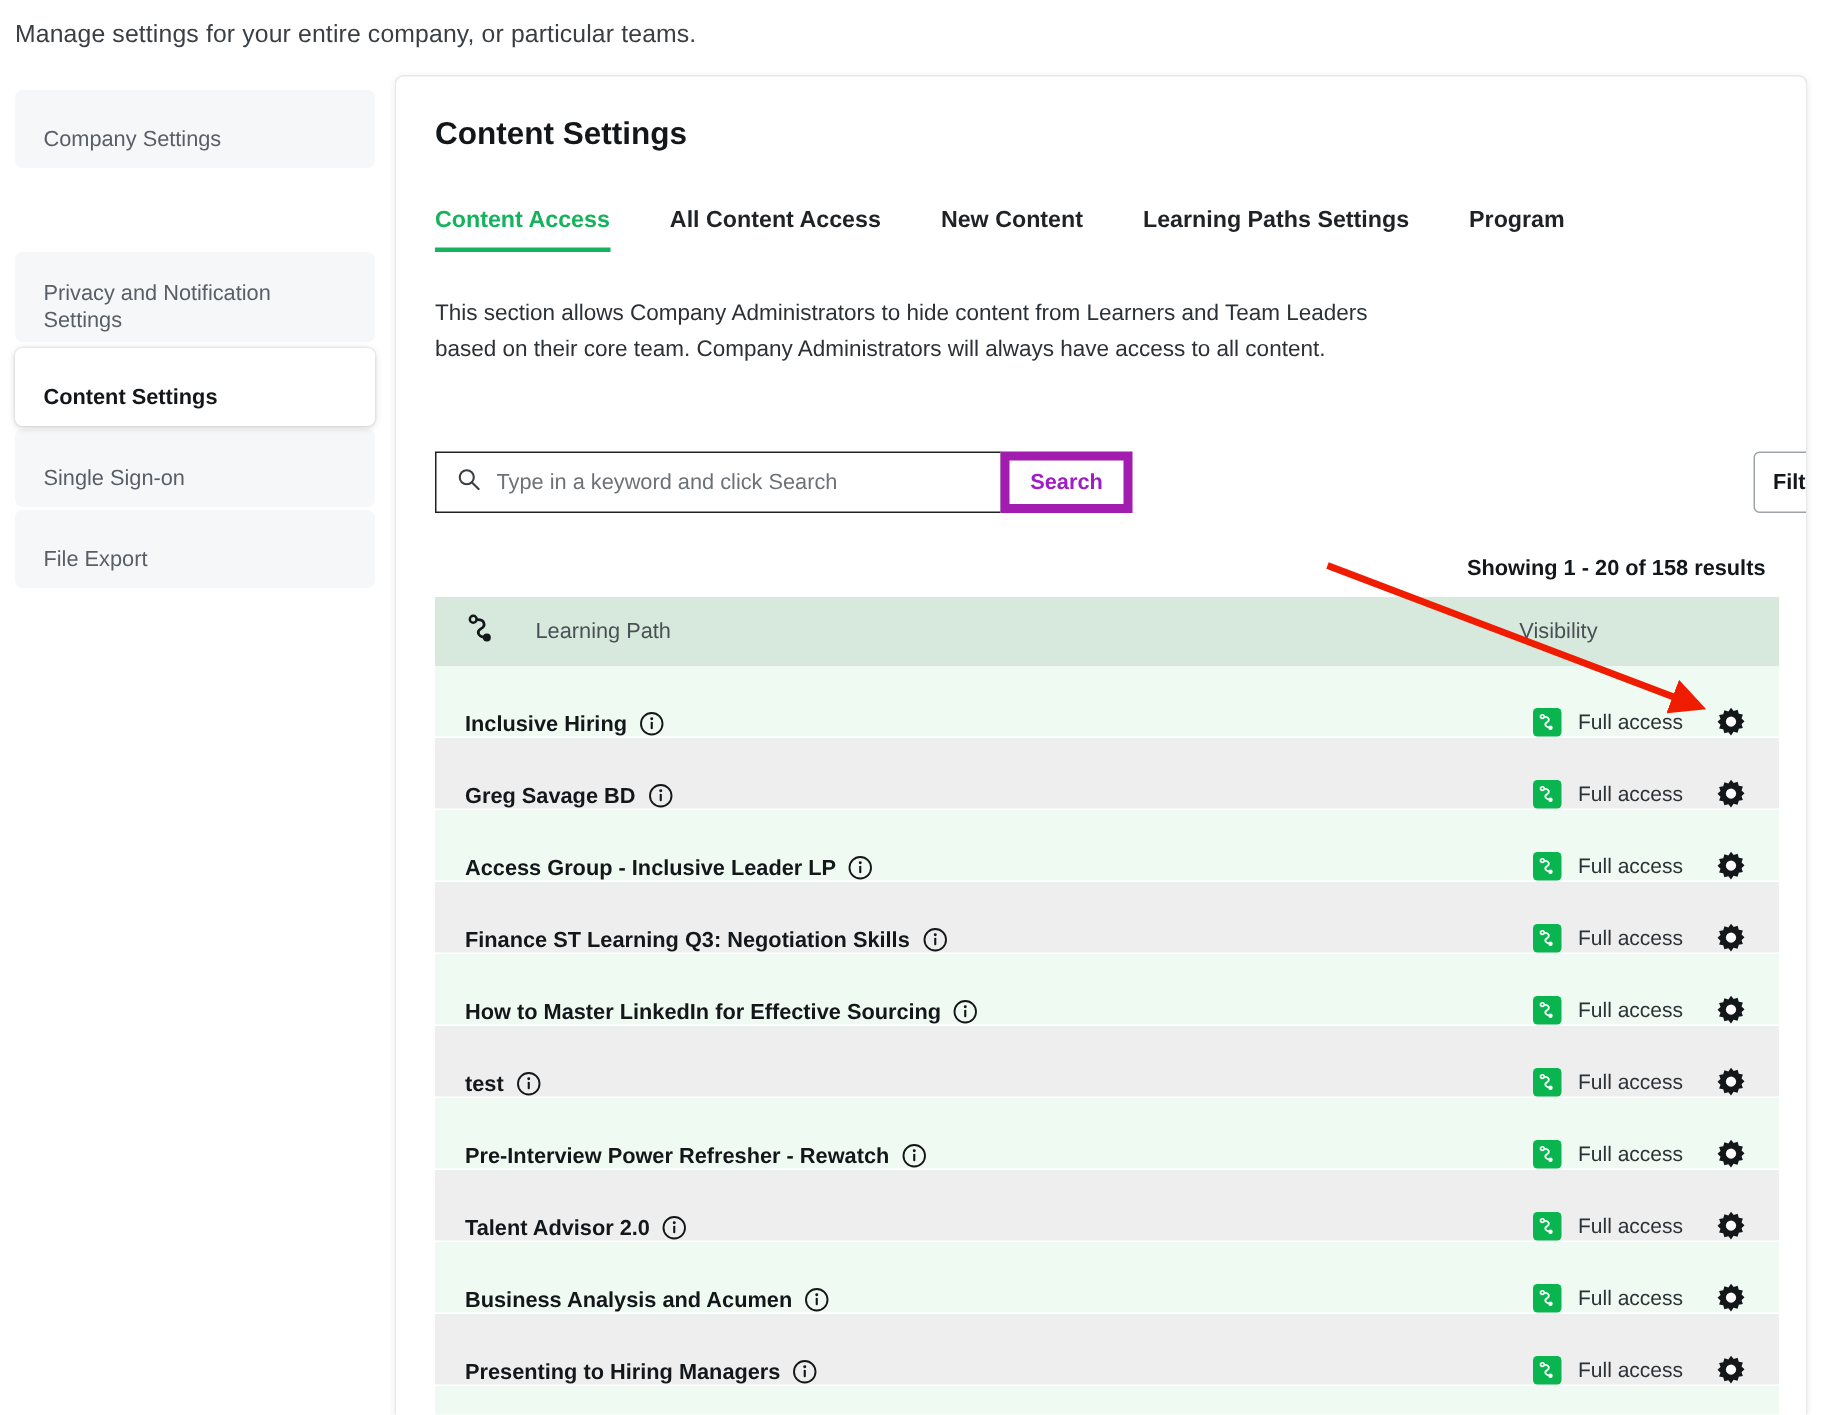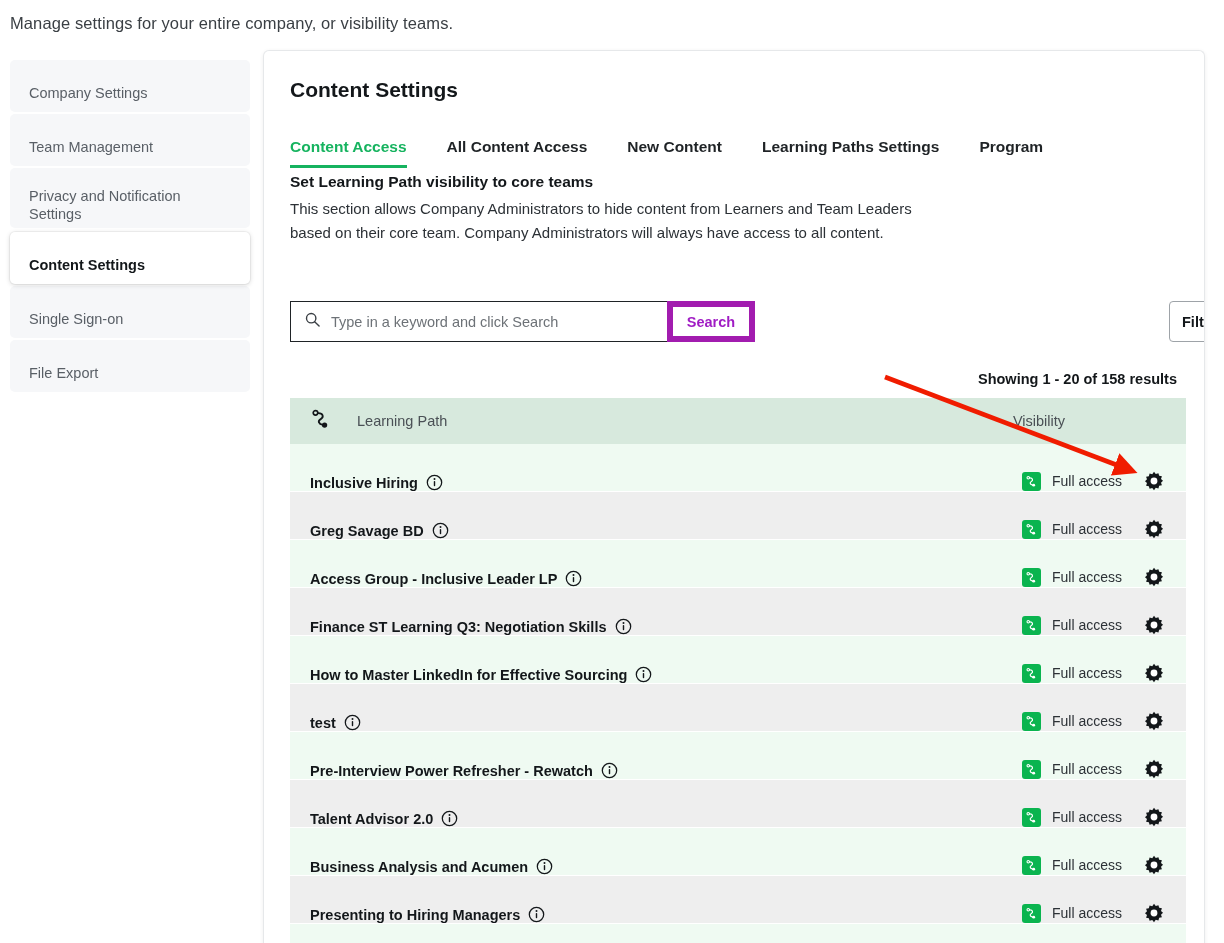--- a/index.html
+++ b/index.html
@@ -164,29 +164,26 @@
     position: absolute; left: 0; top: 0; width: 1224px; height: 943px;
     pointer-events: none; z-index: 50;
   }
 </style>
 </head>
 <body>
 
 <div id="root">
 
   <div class="topbar">
-    <div class="topbar-text">Manage settings for your entire company, or visibility teams.</div>
+    <div class="topbar-text">Manage settings for your entire company, or particular teams.</div>
   </div>
 
   <div class="sidebar" id="sidebar">
       <div class="side-item" style="top: 10px; height: 52px;">
         <span class="side-label">Company Settings</span>
-      </div>
-      <div class="side-item" style="top: 64px; height: 52px;">
-        <span class="side-label">Team Management</span>
       </div>
       <div class="side-item" style="top: 118px; height: 60px;">
         <span class="side-label">Privacy and Notification Settings</span>
       </div>
       <div class="side-item active" style="top: 182px; height: 52px;">
         <span class="side-label">Content Settings</span>
       </div>
       <div class="side-item" style="top: 236px; height: 52px;">
         <span class="side-label">Single Sign-on</span>
       </div>
@@ -200,21 +197,20 @@
     <div class="panel-title">Content Settings</div>
 
     <div class="tabs" id="tabbar">
         <div class="tab active">Content Access</div>
         <div class="tab">All Content Access</div>
         <div class="tab">New Content</div>
         <div class="tab">Learning Paths Settings</div>
         <div class="tab">Program</div>
       </div>
 
-    <div class="sec-title">Set Learning Path visibility to core teams</div>
     <div class="sec-desc">This section allows Company Administrators to hide content from Learners and Team Leaders based on their core team. Company Administrators will always have access to all content.</div>
 
     <div class="search-wrap">
       <div class="search-box">
         <span class="search-icon-w">
           <svg width="15" height="15" viewBox="0 0 16 16">
             <circle cx="6.6" cy="6.6" r="5" fill="none" stroke="#3a3f44" stroke-width="1.5"></circle>
             <line x1="10.3" y1="10.3" x2="15" y2="15" stroke="#3a3f44" stroke-width="1.5" stroke-linecap="round"></line>
           </svg>
         </span>

